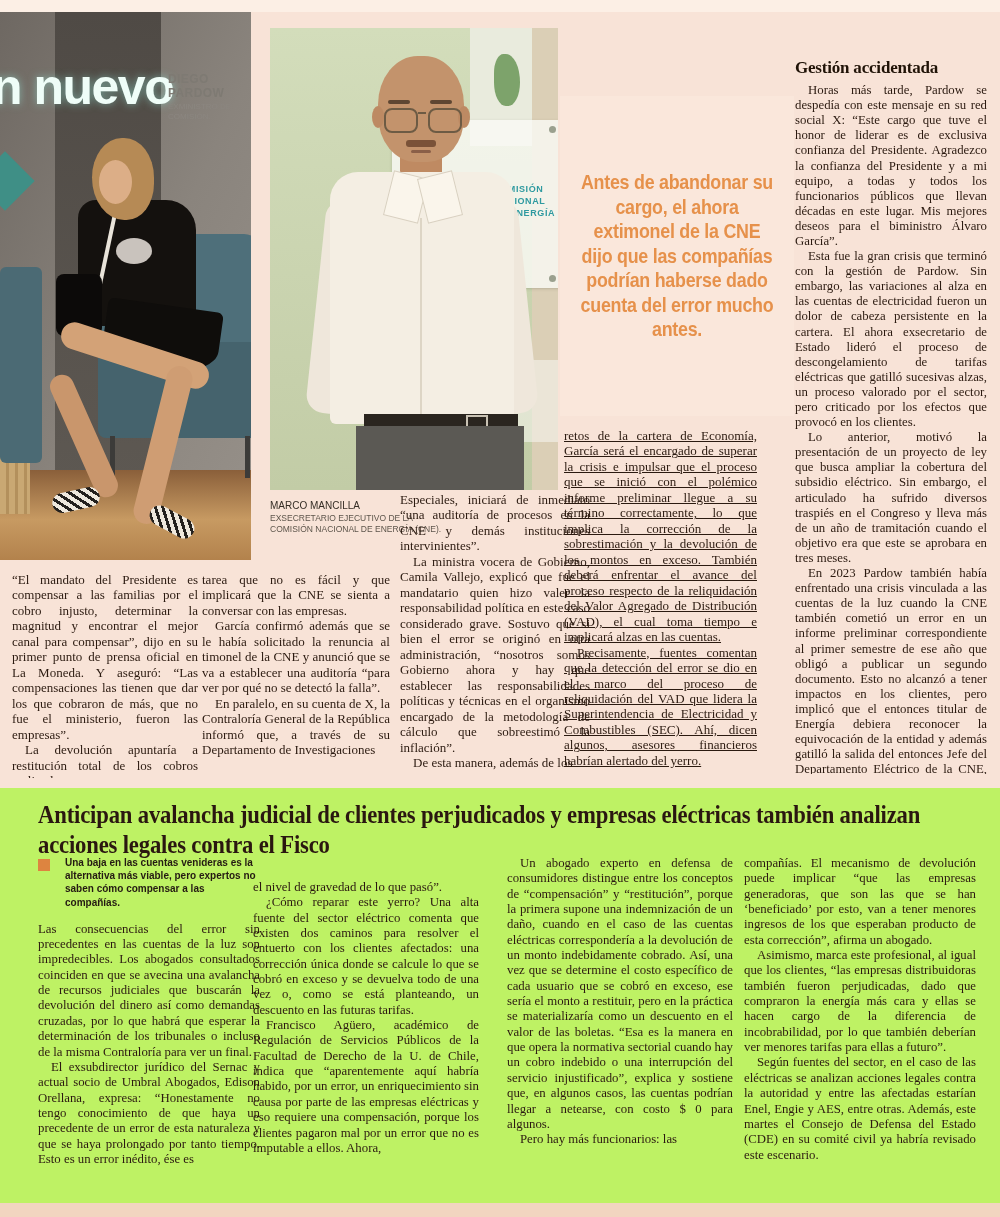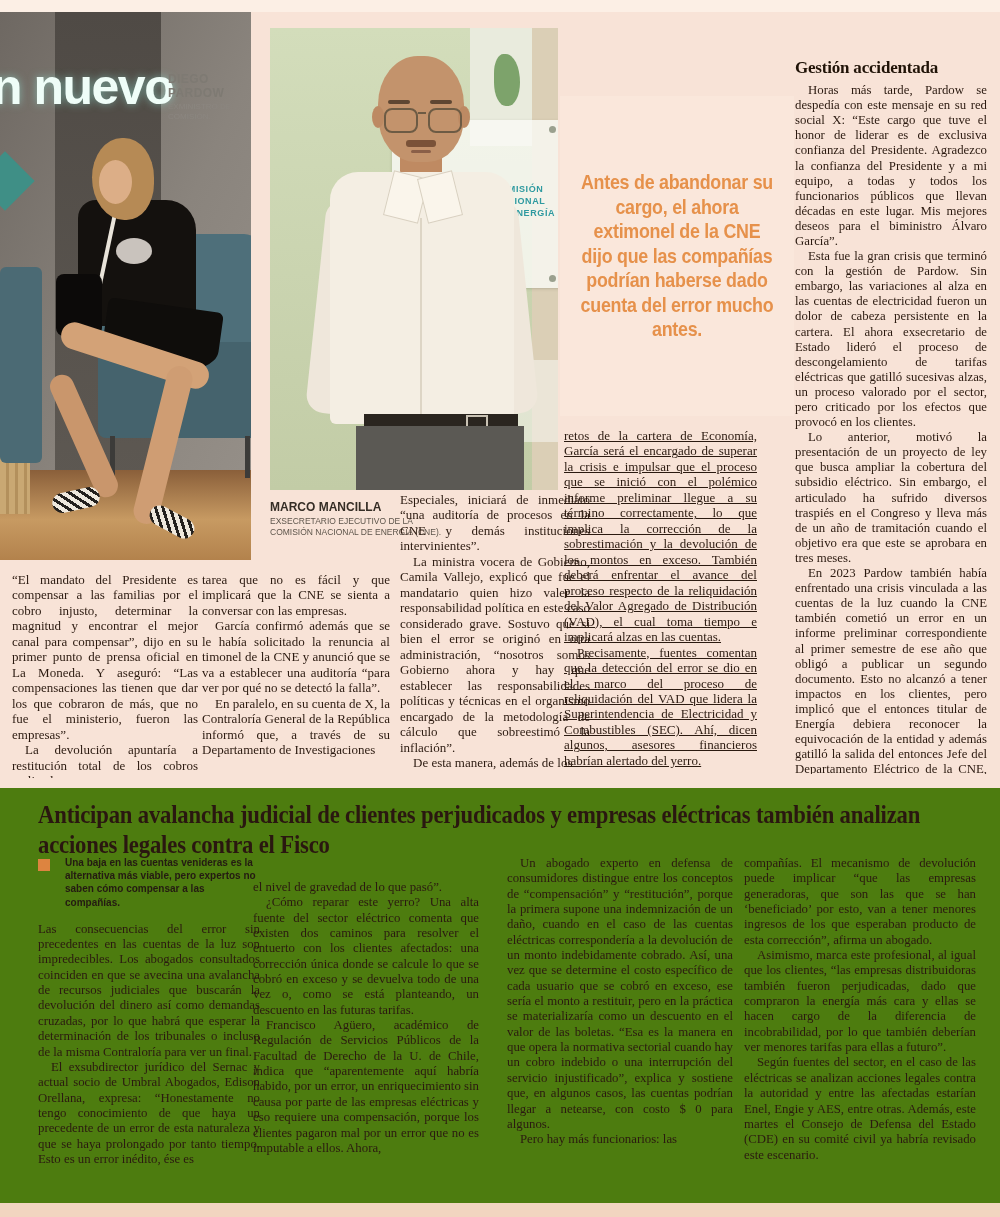--- a/index.html
+++ b/index.html
@@ -57,41 +57,41 @@
   .cp-neck{left:130px;top:126px;width:42px;height:26px;background:#bf8a62;}
   .cp-shirt{left:60px;top:144px;width:184px;height:252px;background:#f4eee3;border-radius:28px 28px 6px 6px;}
   .cp-arm{top:172px;width:42px;height:214px;background:#efe7db;border-radius:18px;}
   .cp-collar{top:146px;width:34px;height:44px;background:#faf5eb;border:1px solid #d8d0c0;}
   .cp-placket{left:150px;top:190px;width:2px;height:196px;background:#ddd5c5;}
   .cp-belt{left:94px;top:386px;width:154px;height:14px;background:#2a251f;}
   .cp-buckle{left:196px;top:387px;width:18px;height:12px;border:2px solid #c9c2b4;}
   .cp-pants{left:86px;top:398px;width:168px;height:64px;background:#5b5954;}
 
   #cp-caption{left:270px;top:500px;width:180px;font-family:"Liberation Sans",sans-serif;color:#4a423a;}
-  #cp-caption .nm{font-weight:700;font-size:12px;color:#352d25;}
+  #cp-caption .nm{font-weight:400;font-size:10px;color:#352d25;}
   #cp-caption .rl{font-size:8.5px;line-height:1.3;margin-top:2px;color:#5d554b;}
 
   
   #pullquote{left:560px;top:96px;width:234px;height:320px;background:#fae7db;display:flex;align-items:center;justify-content:center;}
   #pullquote .inner{width:118%;transform:scaleX(.85);font-family:"Liberation Sans",sans-serif;font-weight:800;
     font-size:21px;line-height:1.17;text-align:center;color:#e6914b;letter-spacing:-.3px;}
 
   
   .col p{margin:0;text-align:justify;text-indent:13px;}
   .col p.first{text-indent:0;}
   #right-col{left:795px;top:58px;width:192px;height:716px;overflow:hidden;font-size:12.8px;line-height:1.18;}
   #right-col h3{margin:0 0 5px 0;font-size:17px;letter-spacing:-.2px;color:#201307;}
   .midcol{font-size:13px;line-height:1.19;overflow:hidden;}
   #mid1{left:12px;top:572px;width:186px;height:206px;}
   #mid2{left:202px;top:572px;width:188px;height:206px;}
   #mid3{left:400px;top:492px;width:190px;height:286px;}
   #mid4{left:564px;top:428px;width:193px;height:350px;text-decoration:underline;}
 
   
-  #bottom{left:0;top:788px;width:1000px;height:429px;background:#4d7c0f;overflow:hidden;}
+  #bottom{left:0;top:788px;width:1000px;height:429px;background:#bef264;overflow:hidden;}
   #bottom-headline{left:38px;top:12px;width:1060px;font-weight:700;font-size:25.5px;line-height:1.18;
      color:#2a1710;transform:scaleX(.89);transform-origin:0 0;letter-spacing:-.2px;}
   .bcol{top:68px;font-size:12.8px;line-height:1.2;overflow:hidden;height:350px;}
   #bcol1{left:38px;width:222px;}
   #bcol2{left:253px;width:226px;margin-top:24px;}
   #bcol3{left:507px;width:226px;}
   #bcol4{left:744px;width:232px;}
   #lead{position:relative;margin-bottom:13px;padding-left:27px;font-family:"Liberation Sans",sans-serif;
         font-weight:700;font-size:10px;line-height:1.32;color:#241a12;text-align:left;}
   #lead .sq{position:absolute;left:0;top:3px;width:12px;height:12px;background:#dd8440;}

